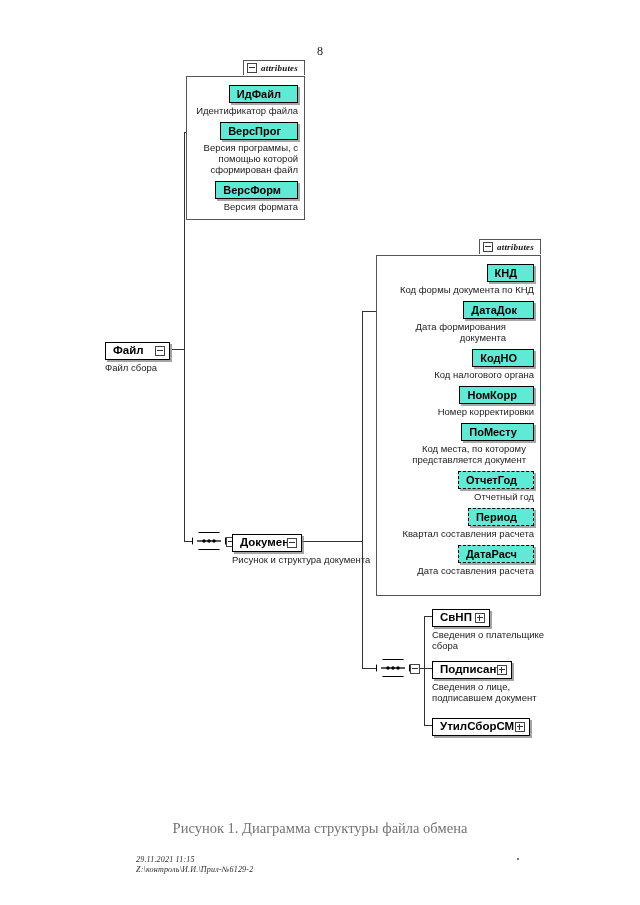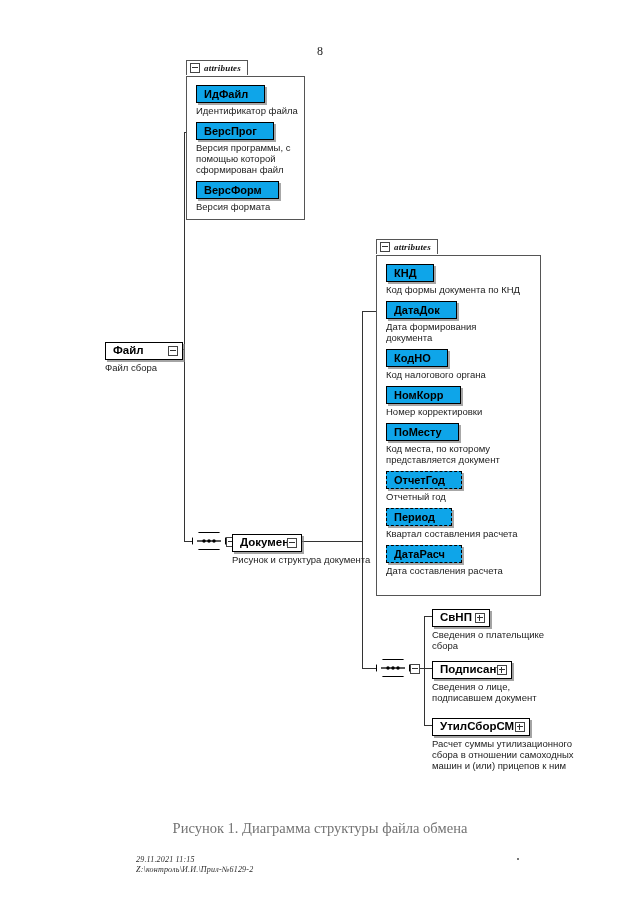--- a/index.html
+++ b/index.html
@@ -16,21 +16,21 @@
   
   .page-number{
     position:absolute;left:0;top:44px;width:640px;
     text-align:center;
     font-family:"Liberation Serif", serif;
     font-size:12px;
     color:#1a1a1a;
   }
 
   
-  .attr-box{position:absolute;}
+  .attr-box{position:absolute;text-align:right;}
   .attr-tab{
     position:relative;
     display:inline-flex;align-items:center;gap:4px;
     height:15px;
     padding:0 6px 0 3px;
     border:1px solid #555;
     border-bottom:none;
     background:#fff;
     box-sizing:border-box;
     z-index:3;
@@ -67,21 +67,21 @@
     content:"";position:absolute;top:1px;bottom:1px;left:3px;
     width:1px;background:#333;
   }
 
   
   .attr-item{margin-bottom:5px;}
   .attr-chip{
     display:inline-block;
     position:relative;
     border:1.6px solid #000;
-    background:#0ea5e9;
+    background:#5eead4;
     padding:1px 16px 1px 7px;
     font-weight:bold;
     font-size:11px;
     line-height:14px;
     box-shadow:2px 2px 0 rgba(120,120,120,.65);
     white-space:nowrap;
     box-sizing:border-box;
   }
   .attr-chip.optional{border-style:dashed;border-width:1.4px;}
   .attr-desc{
@@ -219,21 +219,21 @@
 
       <div class="attr-item" style="margin-bottom:0;">
         <div class="attr-chip">ВерсФорм</div>
         <div class="attr-desc">Версия формата</div>
       </div>
 
     </div>
   </div>
 
   <div class="node" style="left:105px;top:340px;">
-    <div class="node-box" style="width:78px;">
+    <div class="node-box" style="width:65px;">
       <span class="node-label">Файл</span>
       <span class="boxicon node-toggle"></span>
     </div>
     <div class="node-desc">Файл сбора</div>
   </div>
 
   <div class="seq" style="left:192px;top:532px;">
     <div class="seq-shape"></div>
     <svg class="seq-svg" width="34" height="18">
       <line x1="5" y1="9" x2="29" y2="9" stroke="#000" stroke-width="1.3"></line>
@@ -327,21 +327,20 @@
       <span class="boxicon plus node-toggle"></span>
     </div>
     <div class="node-desc" style="max-width:120px;">Сведения о лице, подписавшем документ</div>
   </div>
 
   <div class="node" style="left:432px;top:716px;">
     <div class="node-box" style="width:98px;">
       <span class="node-label">УтилСборСМП</span>
       <span class="boxicon plus node-toggle"></span>
     </div>
-    <div class="node-desc" style="max-width:145px;">Расчет суммы утилизационного сбора в отношении самоходных машин и (или) прицепов к ним</div>
   </div>
 
   <div class="caption">Рисунок 1. Диаграмма структуры файла обмена</div>
 
   <div class="footer">
     <div>29.11.2021 11:15</div>
     <div>Z:\контроль\И.И.\Прил-№6129-2</div>
   </div>
   <div class="stray-dot"></div>
 

